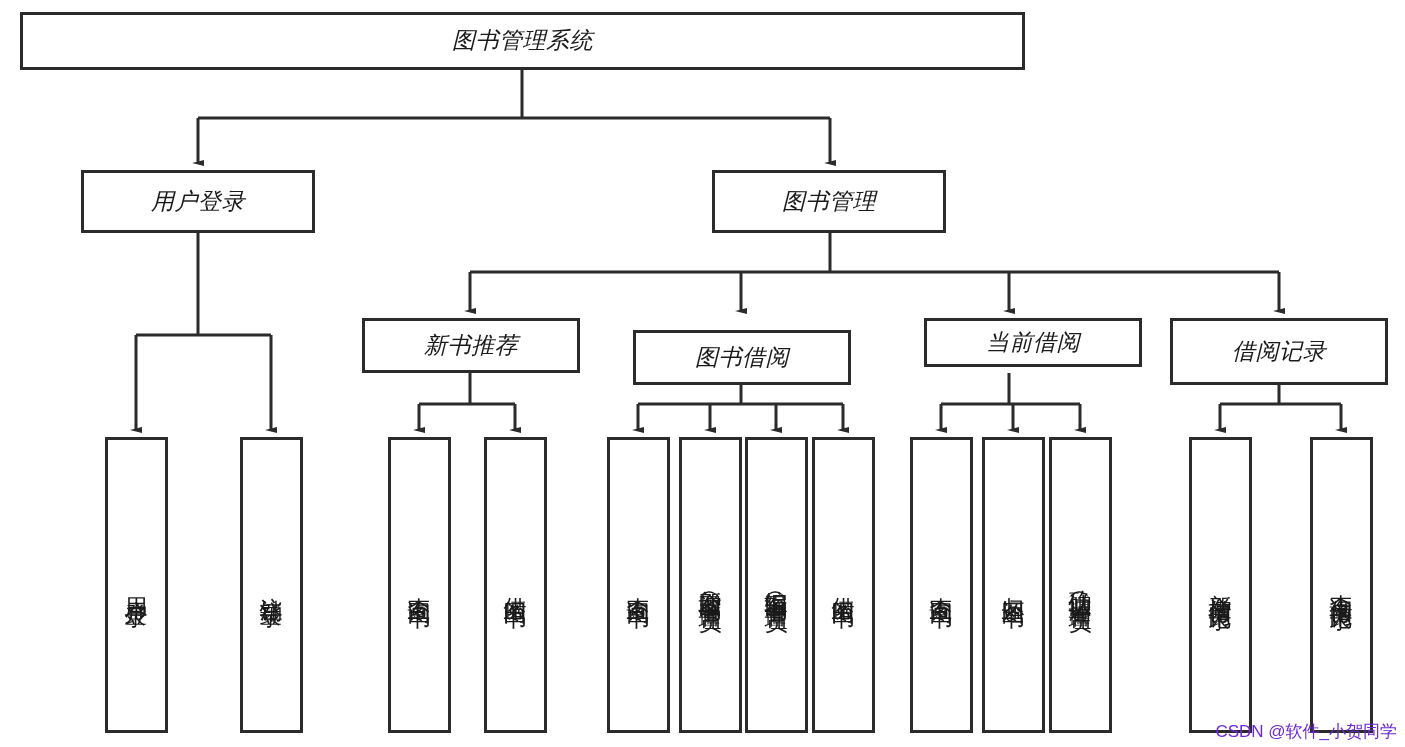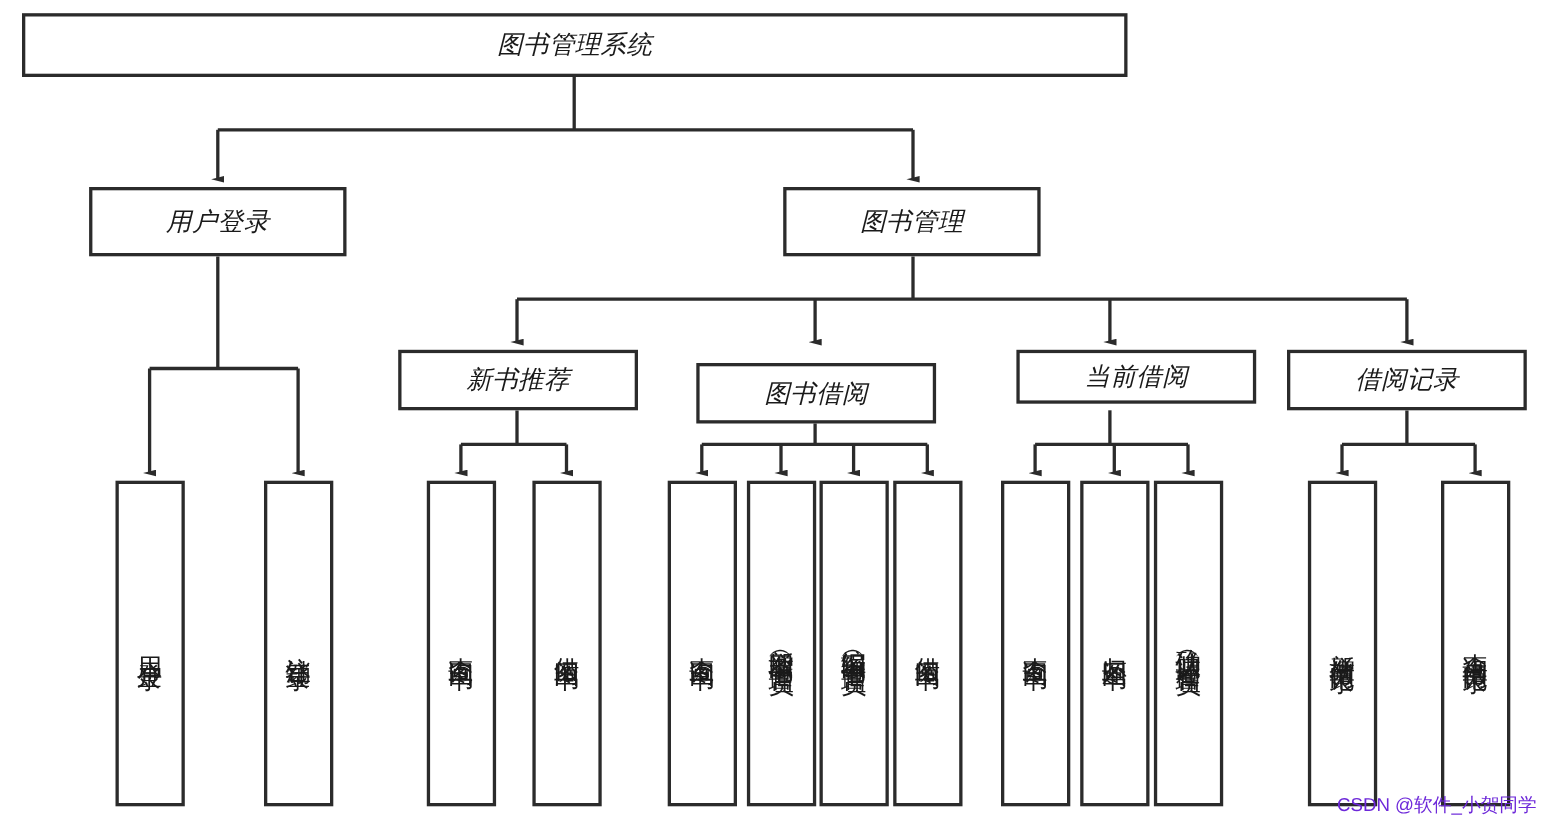--- a/index.html
+++ b/index.html
@@ -144,21 +144,21 @@
 
   <div class="node horiz" style="left:362px; top:318px; width:218px; height:55px;">
     <span class="node-label">新书推荐</span>
   </div>
   <div class="node horiz" style="left:633px; top:330px; width:218px; height:55px;">
     <span class="node-label">图书借阅</span>
   </div>
   <div class="node horiz" style="left:924px; top:318px; width:218px; height:49px;">
     <span class="node-label">当前借阅</span>
   </div>
-  <div class="node horiz" style="left:1170px; top:318px; width:218px; height:55px;">
+  <div class="node horiz" style="left:1170px; top:318px; width:218px; height:67px;">
     <span class="node-label">借阅记录</span>
   </div>
 
   <div class="node vert" style="left:105px; top:437px; width:63px; height:296px;">
     <span class="node-label">用户登录</span>
   </div>
   <div class="node vert" style="left:240px; top:437px; width:63px; height:296px;">
     <span class="node-label">注销登录</span>
   </div>
 

